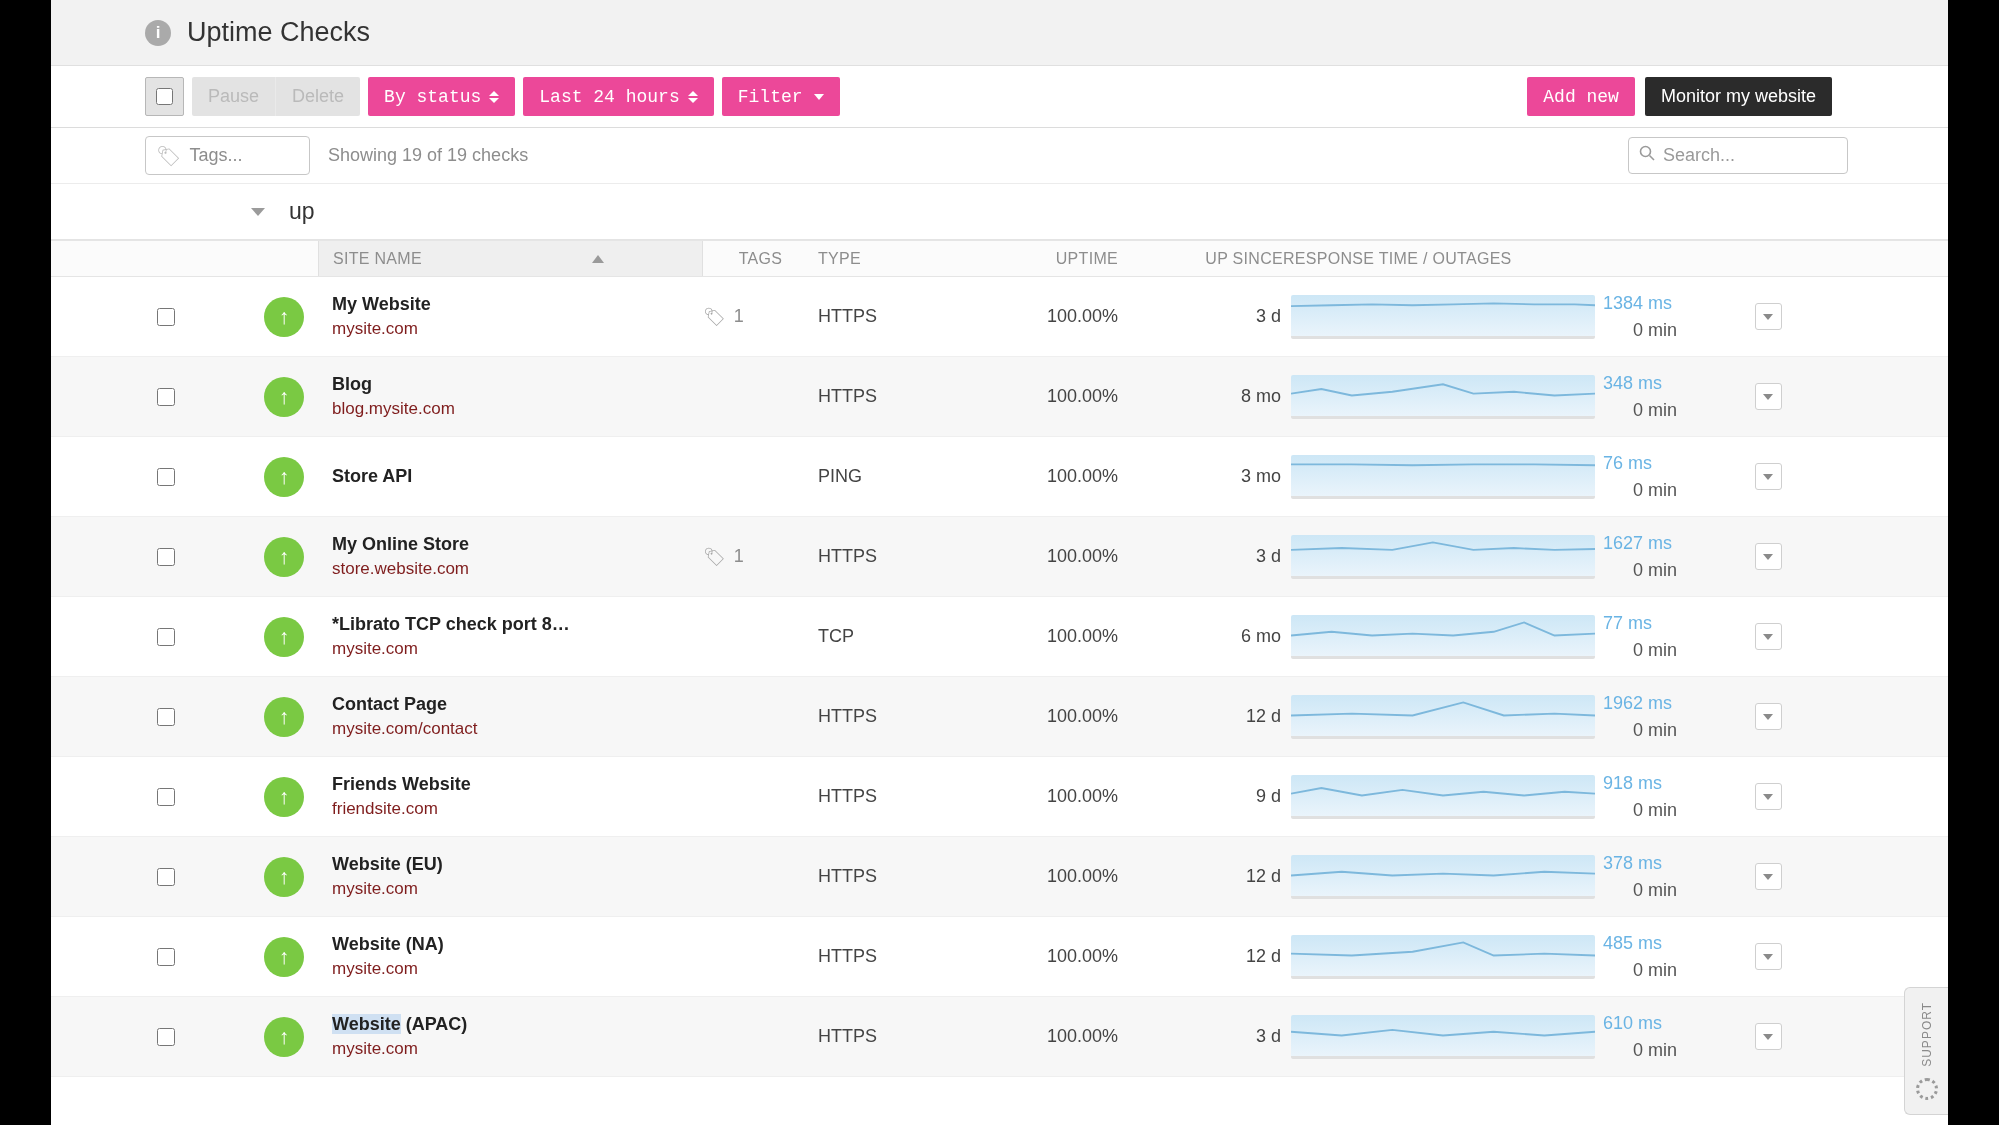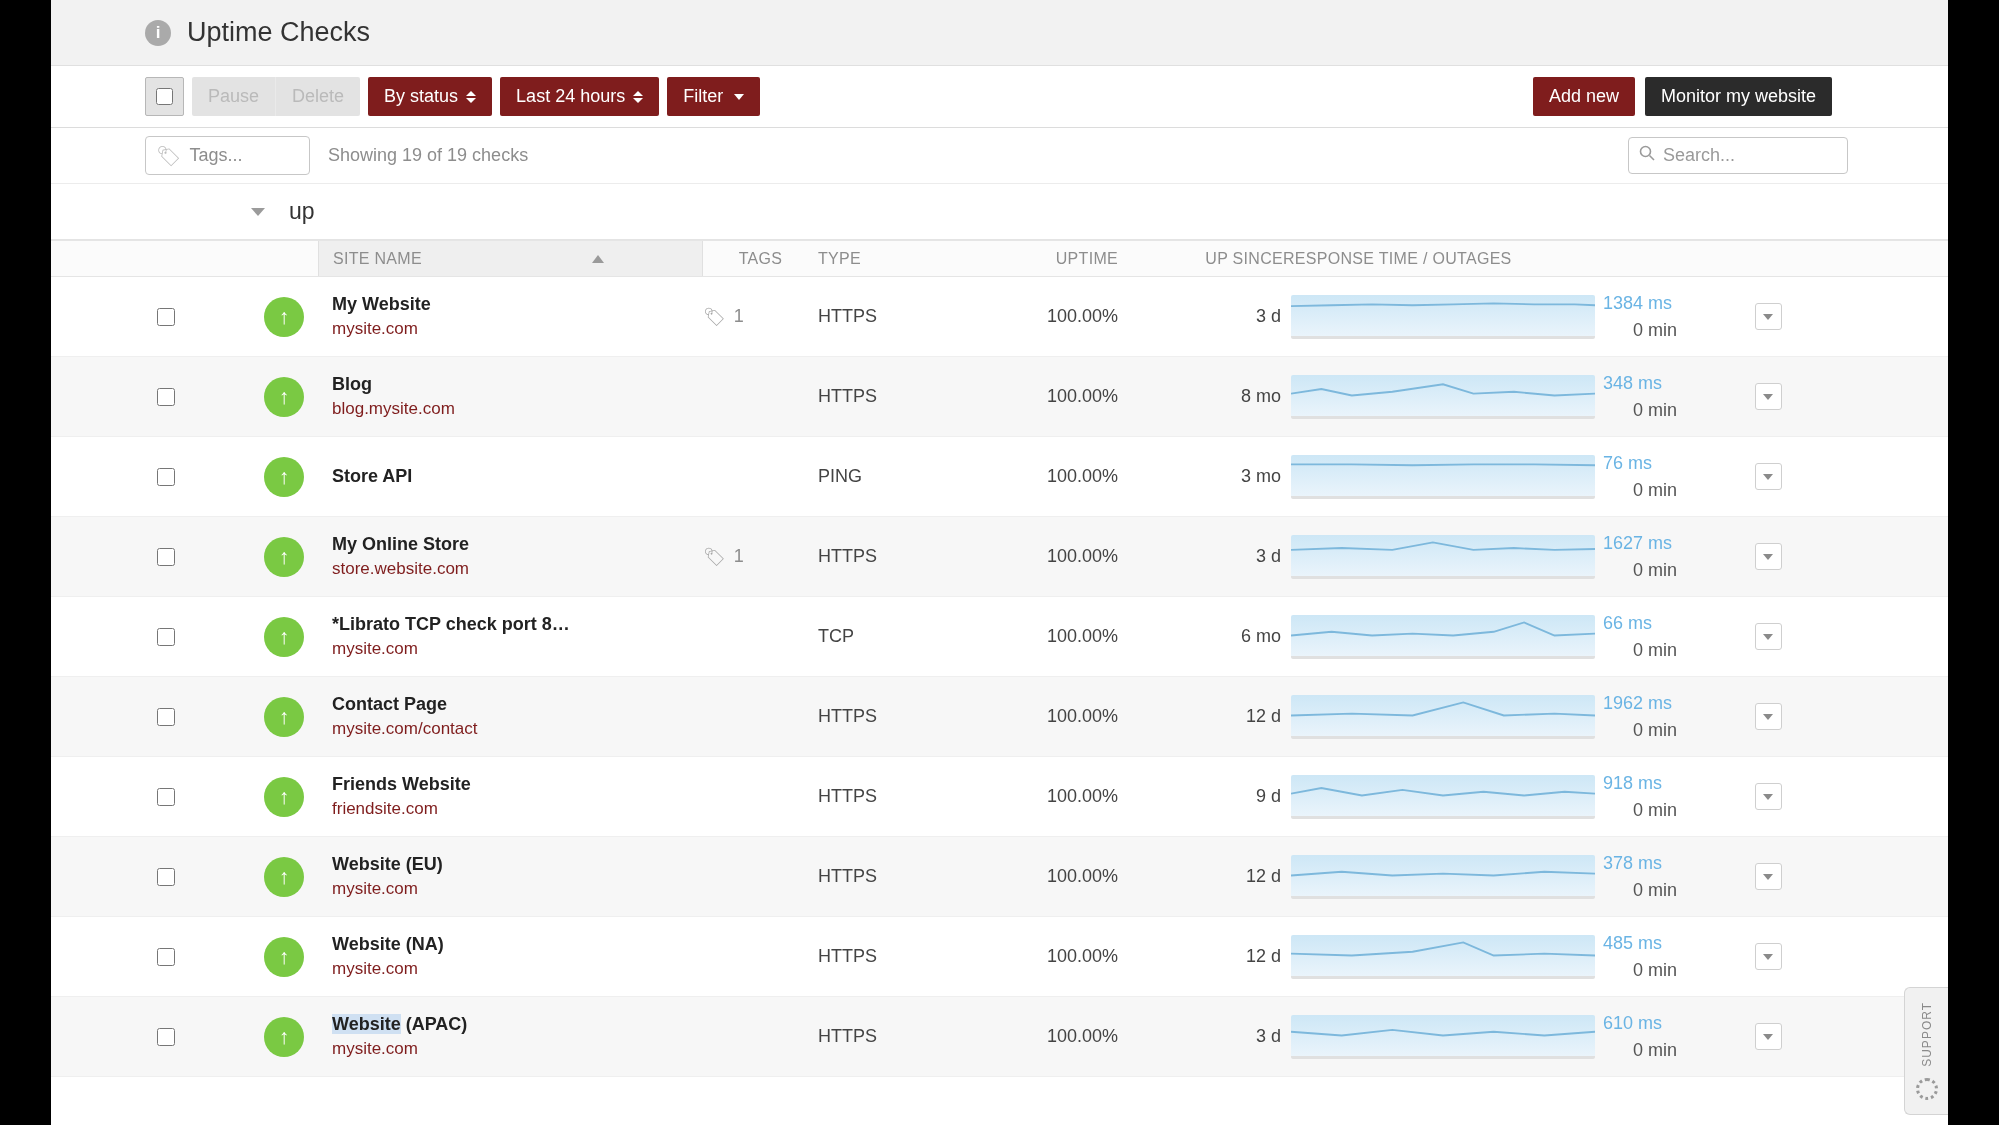--- a/index.html
+++ b/index.html
@@ -44,21 +44,21 @@
 .tb-right { margin-left:auto; display:flex; align-items:center; gap:10px; padding-right:100px;}
 .chk-master {
   width: 39px; height: 39px; background:#e3e3e3; border:1px solid #b7b7b7;
   display:flex;align-items:center;justify-content:center;border-radius:2px;
 }
 .chk-master input { width:17px;height:17px; }
 .btn {
   height: 39px; padding:0 16px; border:none; border-radius:2px; cursor:pointer;
   font-size:18px; color:#fff; display:inline-flex;align-items:center;gap:8px;
 }
-.btn-grey { background:#7f1d1d; }
+.btn-grey { background:#ec4899;font-family:Liberation Mono, monospace; }
 .btn-dark { background:#2b2b2b; }
 .btn-disabled { background:#e3e3e3; color:#bababa; cursor:default; }
 .seg { display:inline-flex; }
 .seg .btn:first-child{border-radius:2px 0 0 2px;}
 .seg .btn:last-child{border-radius:0 2px 2px 0;border-left:1px solid rgba(255,255,255,.25);}
 .caret-box{display:inline-flex;flex-direction:column;gap:2px;}
 .caret-up,.caret-down{width:0;height:0;border-left:5px solid transparent;border-right:5px solid transparent;}
 .caret-up{border-bottom:5px solid #fff;}
 .caret-down{border-top:5px solid #fff;}
 .caret-sm{width:0;height:0;border-left:5px solid transparent;border-right:5px solid transparent;border-top:6px solid #fff;margin-left:3px;}
@@ -390,21 +390,21 @@
     <div class="uptime-cell">100.00%</div>
     <div class="since-cell">6 mo</div>
     <div class="spark-cell">
             <div class="spark">
       <svg viewBox="0 0 300 44" preserveAspectRatio="none">
                 <path d="M0,22 L40,18 80,22 120,20 160,22 200,18 230,8 260,22 300,20" stroke="#7db8dc" stroke-width="2" fill="none"></path>
               </svg>
     </div>
           </div>
     <div class="rt-cell">
-      <div class="rt">66 ms</div>
+      <div class="rt">77 ms</div>
       <div class="omin">0 min</div>
     </div>
     <div class="menu-cell">
             <div class="minibtn">
               <span class="mini-caret"></span>
             </div>
           </div>
   </div>
         <div class="row alt">
     <div class="chk-cell">

